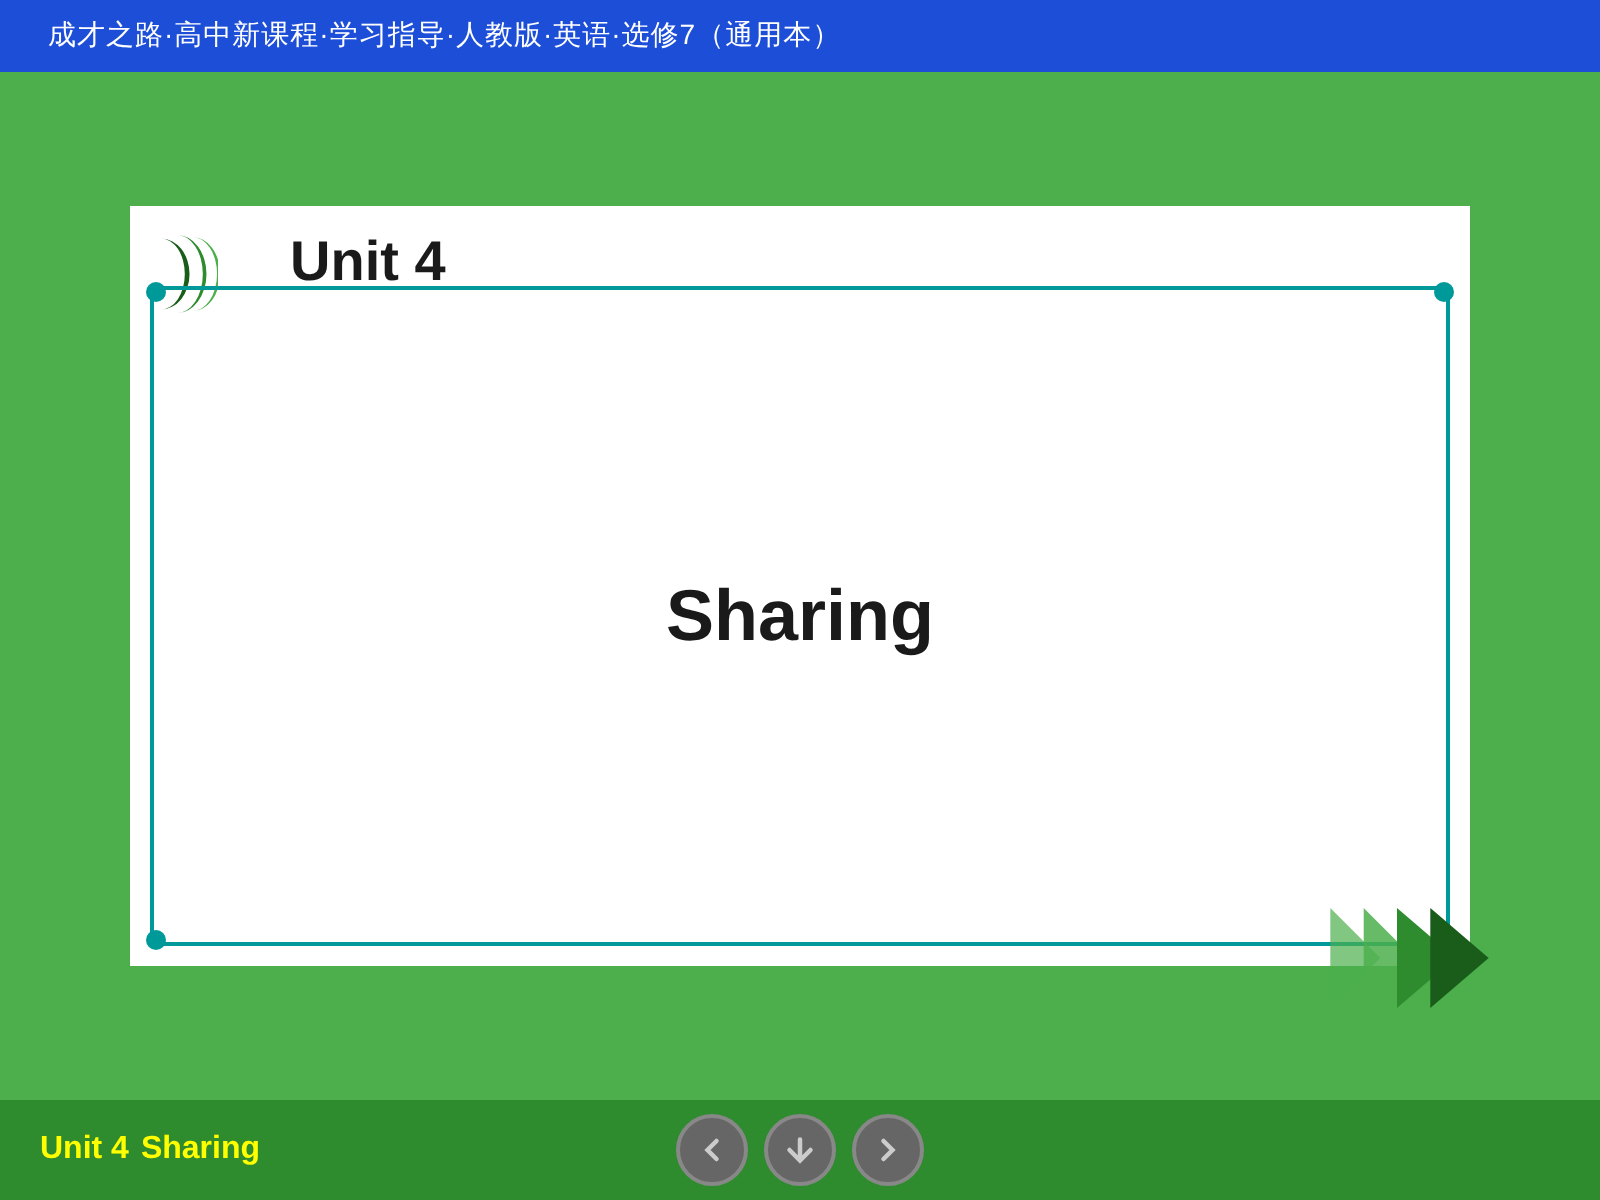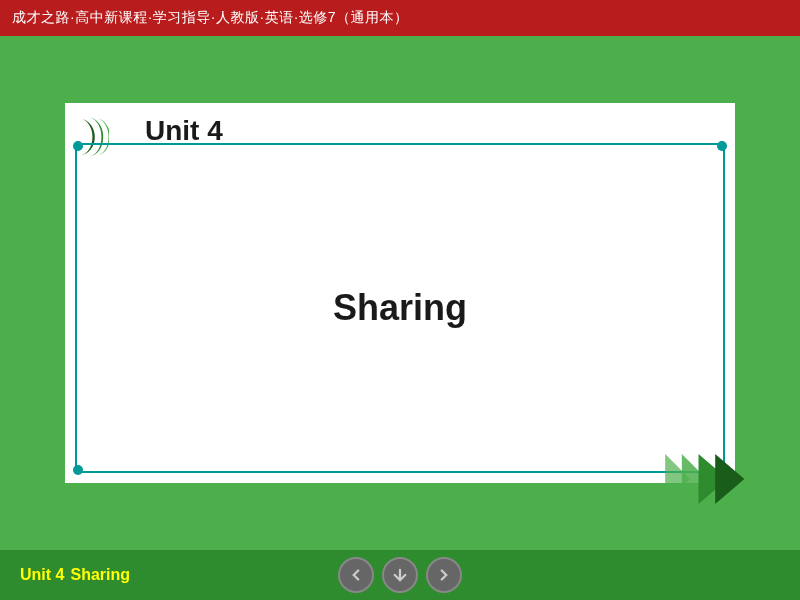--- a/index.html
+++ b/index.html
@@ -7,26 +7,26 @@
     body {
       width: 800px;
       height: 600px;
       overflow: hidden;
       background-color: #ffffff;
       font-family: "Microsoft YaHei", "SimHei", Arial, sans-serif;
     }
 
     
     #header {
-      background-color: #b91c1c;
+      background-color: #1d4ed8;
       width: 800px;
       height: 36px;
       display: flex;
       align-items: center;
-      padding: 0 12px;
+      padding: 0 24px;
     }
 
     #header-title {
       color: #ffffff;
       font-size: 14px;
       letter-spacing: 0.5px;
     }
 
     
     #main {

